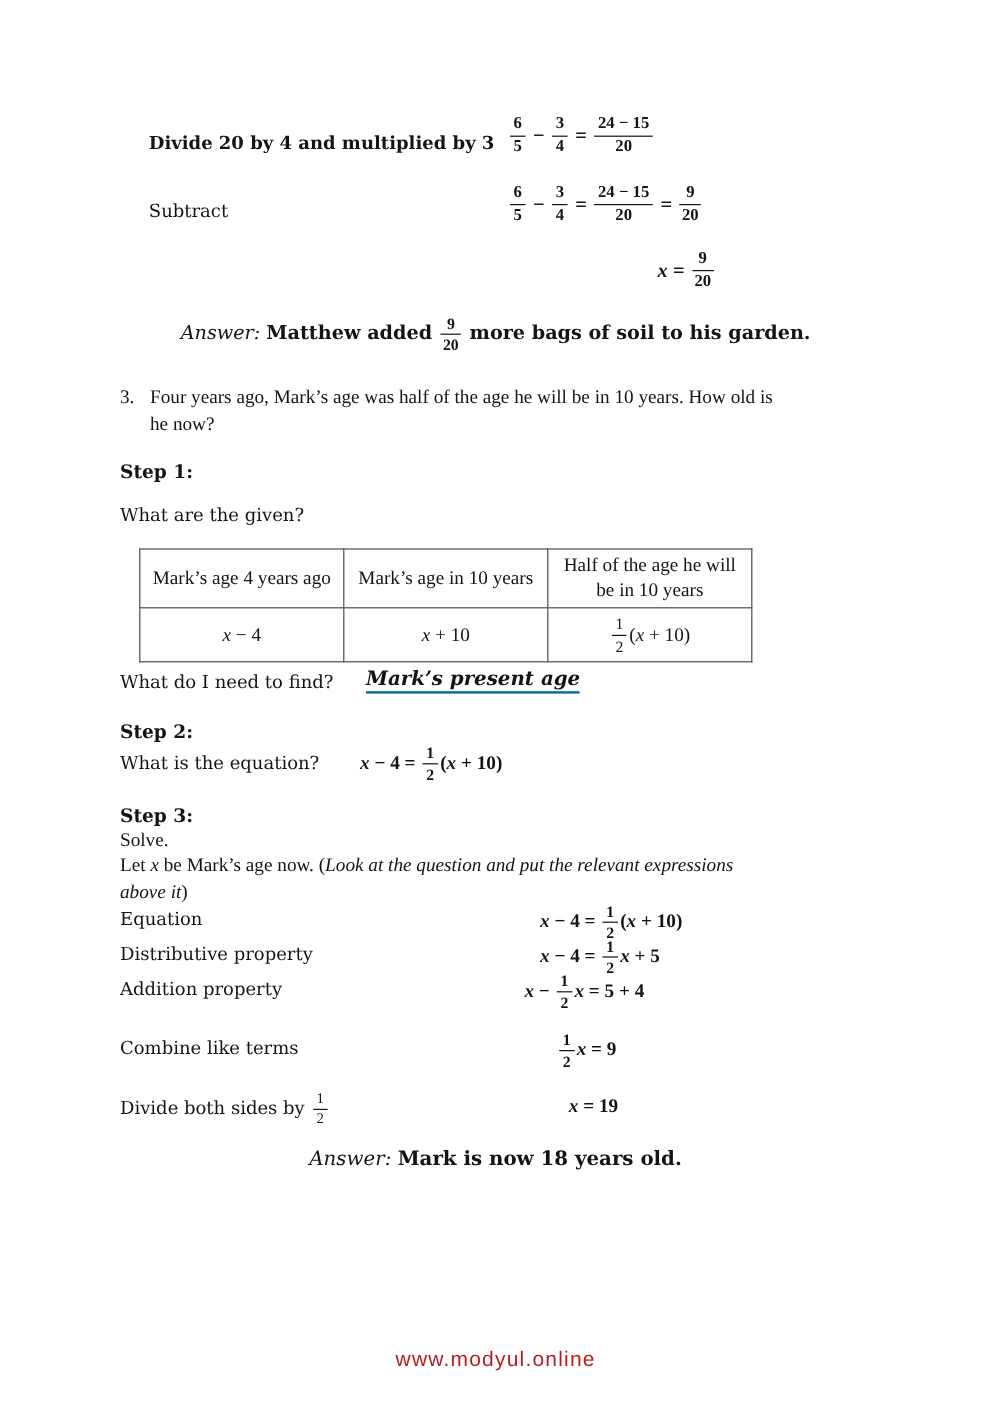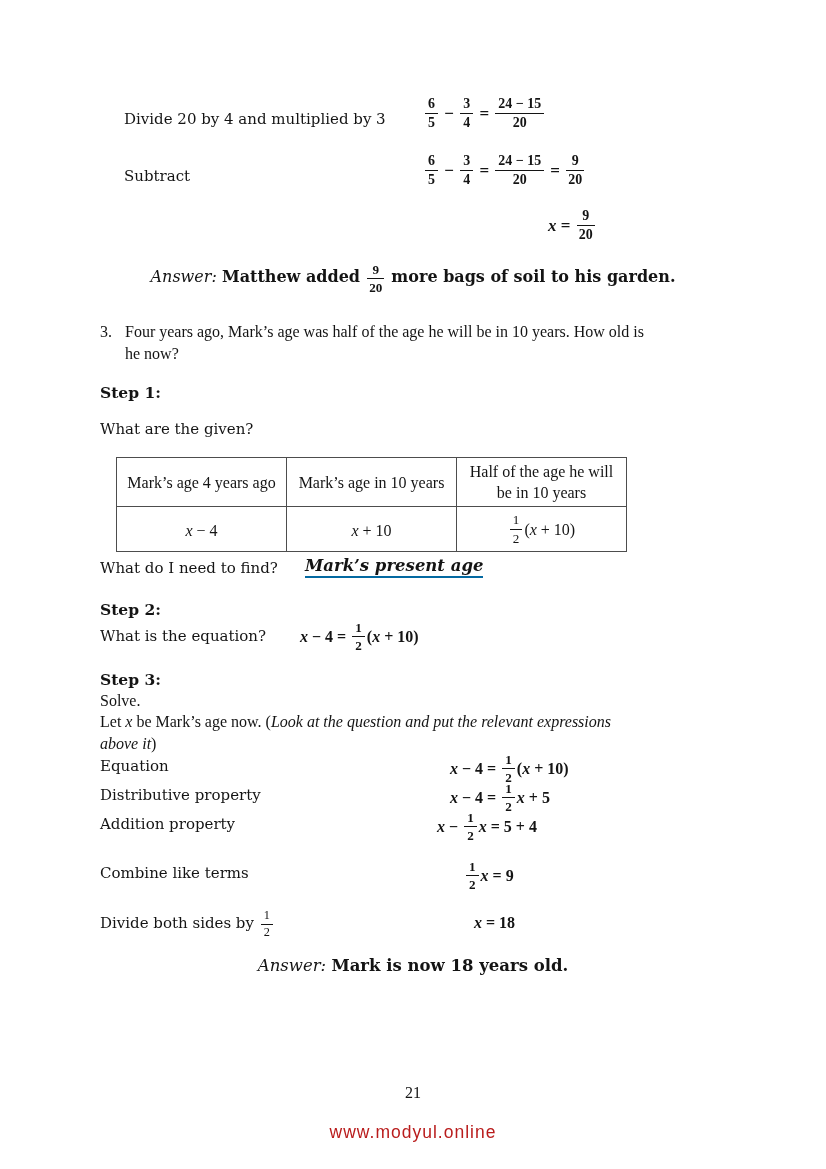--- a/index.html
+++ b/index.html
@@ -37,21 +37,21 @@
   table.given td{height:38px;}
 
   .find-underline{border-bottom:2px solid #0369a1;padding-bottom:1px;}
   .footer-url{font-family:"Liberation Sans",sans-serif;color:#b91c1c;letter-spacing:1px;}
 </style>
 </head>
 <body>
 
 <div class="page">
 
-  <div class="abs fA" style="left:124px;top:110px;font-size:15px;">Divide 20 by 4 and multiplied by 3</div>
+  <div class="abs fA" style="left:124px;top:110px;font-size:15px;font-weight:bold;">Divide 20 by 4 and multiplied by 3</div>
   <div class="abs math mbold" style="left:423px;top:95px;font-size:17px;"><span class="frac"><span class="fnum">6</span><span class="fden">5</span></span><span class="mtok"> − </span><span class="frac"><span class="fnum">3</span><span class="fden">4</span></span><span class="mtok"> = </span><span class="frac"><span class="fnum">24 − 15</span><span class="fden">20</span></span></div>
 
   <div class="abs fA" style="left:124px;top:167px;font-size:15px;">Subtract</div>
   <div class="abs math mbold" style="left:423px;top:152px;font-size:17px;"><span class="frac"><span class="fnum">6</span><span class="fden">5</span></span><span class="mtok"> − </span><span class="frac"><span class="fnum">3</span><span class="fden">4</span></span><span class="mtok"> = </span><span class="frac"><span class="fnum">24 − 15</span><span class="fden">20</span></span><span class="mtok"> = </span><span class="frac"><span class="fnum">9</span><span class="fden">20</span></span></div>
 
   <div class="abs math mbold" style="left:548px;top:207px;font-size:17px;"><span class="mvar">x</span><span class="mtok"> = </span><span class="frac"><span class="fnum">9</span><span class="fden">20</span></span></div>
 
   <div class="abs center fA" style="top:261px;font-size:16px;">
     <span class="it">Answer:</span>
     <b>Matthew added</b>
@@ -111,23 +111,22 @@
   <div class="abs fA" style="left:100px;top:815px;font-size:15px;">Addition property</div>
   <div class="abs math mbold" style="left:437px;top:809px;font-size:16px;"><span class="mvar">x</span><span class="mtok"> − </span><span class="frac"><span class="fnum">1</span><span class="fden">2</span></span><span class="mvar">x</span><span class="mtok"> = 5 + 4</span></div>
 
   <div class="abs fA" style="left:100px;top:864px;font-size:15px;">Combine like terms</div>
   <div class="abs math mbold" style="left:464px;top:858px;font-size:16px;"><span class="frac"><span class="fnum">1</span><span class="fden">2</span></span><span class="mvar">x</span><span class="mtok"> = 9</span></div>
 
   <div class="abs fA" style="left:100px;top:908px;font-size:15px;">
     <span>Divide both sides by</span>
     <span class="math"><span class="frac"><span class="fnum">1</span><span class="fden">2</span></span></span>
   </div>
-  <div class="abs math mbold" style="left:474px;top:913px;font-size:16px;"><span class="mvar">x</span><span class="mtok"> = 18</span></div>
+  <div class="abs math mbold" style="left:474px;top:913px;font-size:16px;"><span class="mvar">x</span><span class="mtok"> = 19</span></div>
 
   <div class="abs center fA" style="top:956px;font-size:16.5px;">
     <span class="it">Answer:</span>
     <b>Mark is now 18 years old.</b>
   </div>
 
-  <div class="abs center fB" style="top:1084px;font-size:16px;">21</div>
   <div class="abs center footer-url" style="top:1122px;font-size:17.5px;">www.modyul.online</div>
 
 </div>
 
 </body></html>

